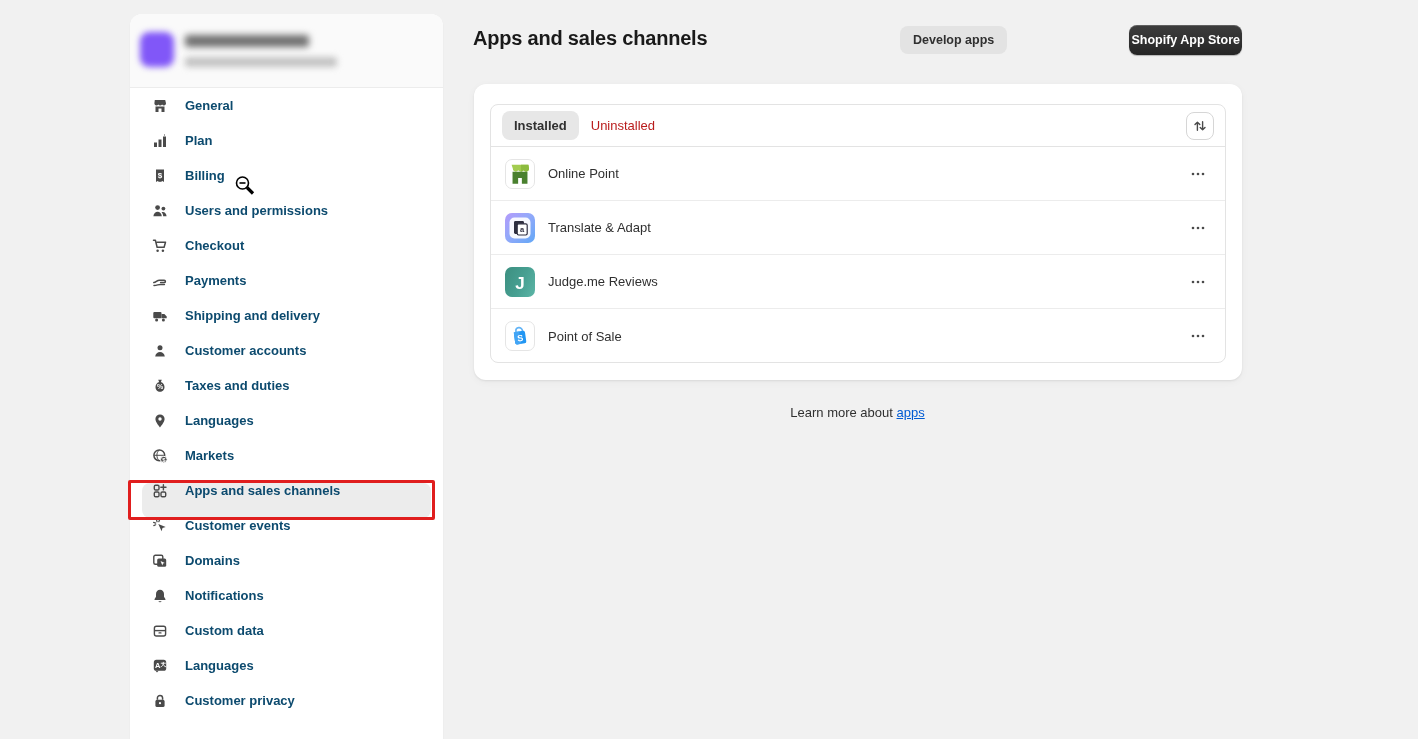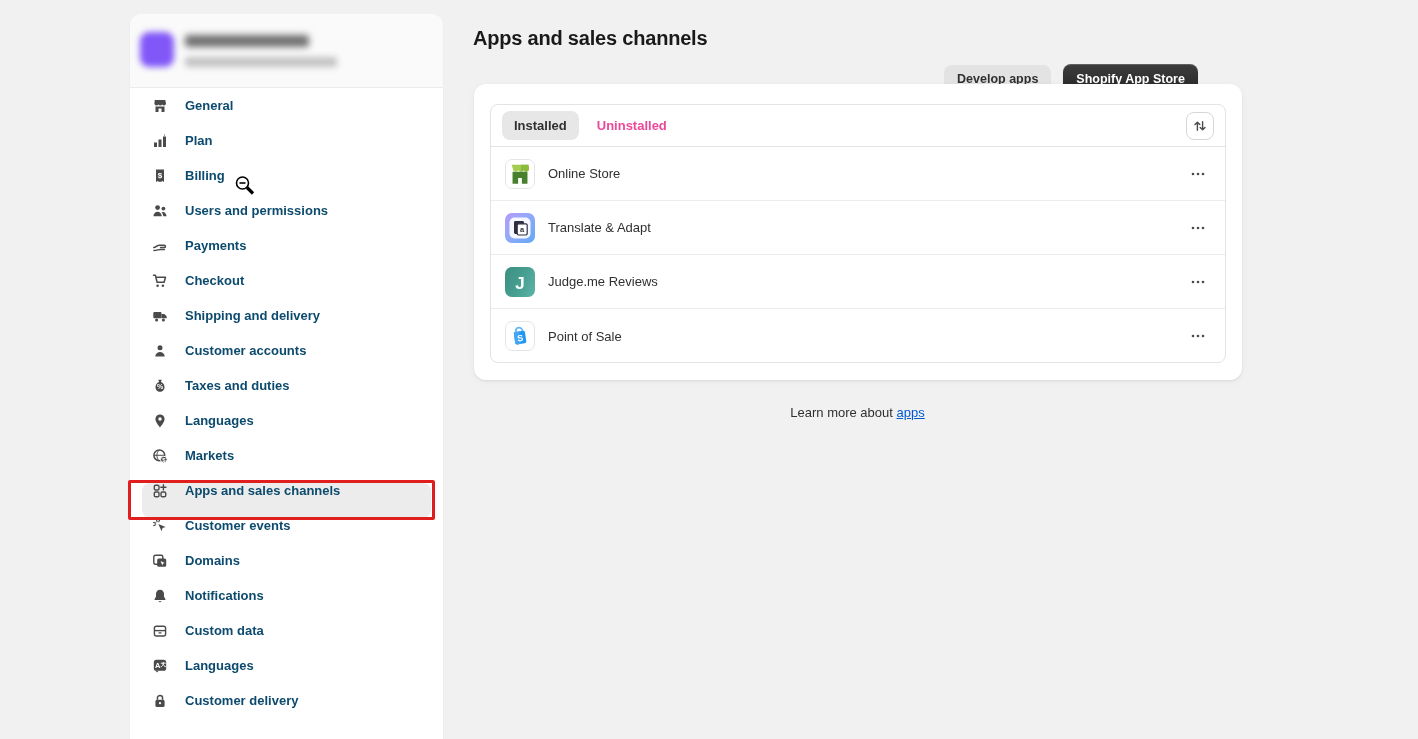--- a/index.html
+++ b/index.html
@@ -66,56 +66,56 @@
   }
 
   
   .page-title {
     position: absolute; left: 473px; top: 27px;
     font-size: 20px; font-weight: 700; color: #1a1a1a;
     letter-spacing: -.2px;
   }
   .header-buttons {
     position: absolute; top: 25px; left: 900px; right: 176px; height: 30px;
-    display: flex; justify-content: center; align-items: center; gap: 12px; margin-top: 39px;
+    display: flex; justify-content: space-between; align-items: center; gap: 12px;
   }
   .btn { border: none; border-radius: 8px; font-family: inherit;
     font-size: 12.5px; font-weight: 600; cursor: pointer; }
   .btn-secondary {
     height: 28px; padding: 0 13px;
     background: #e3e3e3; color: #303030;
   }
   .btn-primary-dark {
-    height: 30px; padding: 0 13px;
+    height: 30px; padding: 0 2px;
     color: #ffffff;
     background: linear-gradient(180deg, #3d3d3d 0%, #262626 100%);
     box-shadow: inset 0 1px 0 rgba(255,255,255,.18), 0 1px 1px rgba(0,0,0,.25);
   }
 
   
   .card {
     position: absolute; left: 474px; top: 84px;
     width: 768px; height: 296px;
     background: #ffffff; border-radius: 12px;
     box-shadow: 0 1px 2px rgba(0,0,0,.08), 0 2px 8px rgba(0,0,0,.04);
   }
   .list-box {
     position: absolute; left: 16px; right: 16px; top: 20px; bottom: 17px;
     border: 1px solid #e3e3e3; border-radius: 8px;
     display: flex; flex-direction: column; overflow: hidden;
   }
   .tab-bar {
     height: 42px; flex: 0 0 42px;
-    display: flex; align-items: center; gap: 6px;
+    display: flex; align-items: center; gap: 0;
     padding: 0 11px;
     border-bottom: 1px solid #e3e3e3;
   }
   .tab { font-size: 13px; padding: 7px 12px; border-radius: 8px; cursor: pointer; }
   .tab.active { background: #e7e7e7; font-weight: 600; color: #303030; }
-  .tab.inactive { color: #ec4899; font-weight: 700; }
+  .tab.inactive { color: #b91c1c; font-weight: 400; }
   .sort-button {
     margin-left: auto; width: 28px; height: 28px;
     background: #fff; border: 1px solid #d6d6d6; border-radius: 8px;
     display: flex; align-items: center; justify-content: center; cursor: pointer;
   }
   .app-row {
     height: 54px; flex: 0 0 54px;
     display: flex; align-items: center;
     padding: 0 12px 0 14px;
     border-bottom: 1px solid #ececec;
@@ -187,36 +187,36 @@
             <circle cx="11.4" cy="5.6" r="1.9"></circle>
             <path d="M10.9 9c2 .1 3.4 1.5 3.7 4.3h-3.4c-.1-1.8-.7-3.2-1.7-4.1.4-.2.9-.2 1.4-.2z"></path>
           </svg>
         </span>
       <span>Users and permissions</span>
     </div>
 
     <div class="nav-item">
       <span class="nav-icon">
           <svg viewBox="0 0 16 16">
-            <path d="M1.8 9.6c2.4-.2 3-2.4 5.8-2.4h4.6a1.2 1.2 0 010 2.4H8.6" fill="none" stroke="#4a4a4a" stroke-width="1.5" stroke-linecap="round"></path>
-            <path d="M2 12.6c3 0 4.2-1.2 6.2-1.2h4.2" fill="none" stroke="#4a4a4a" stroke-width="1.5" stroke-linecap="round"></path>
-          </svg>
-        </span>
-      <span>Payments</span>
-    </div>
-
-    <div class="nav-item">
-      <span class="nav-icon">
-          <svg viewBox="0 0 16 16">
             <path d="M1.5 2.2h1.9l1.7 7h7l1.4-5H5.2" fill="none" stroke="#4a4a4a" stroke-width="1.5" stroke-linejoin="round" stroke-linecap="round"></path>
             <circle cx="5.6" cy="12.7" r="1.25"></circle>
             <circle cx="10.9" cy="12.7" r="1.25"></circle>
           </svg>
         </span>
       <span>Checkout</span>
+    </div>
+
+    <div class="nav-item">
+      <span class="nav-icon">
+          <svg viewBox="0 0 16 16">
+            <path d="M1.8 9.6c2.4-.2 3-2.4 5.8-2.4h4.6a1.2 1.2 0 010 2.4H8.6" fill="none" stroke="#4a4a4a" stroke-width="1.5" stroke-linecap="round"></path>
+            <path d="M2 12.6c3 0 4.2-1.2 6.2-1.2h4.2" fill="none" stroke="#4a4a4a" stroke-width="1.5" stroke-linecap="round"></path>
+          </svg>
+        </span>
+      <span>Payments</span>
     </div>
 
     <div class="nav-item">
       <span class="nav-icon">
           <svg viewBox="0 0 16 16">
             <rect x="1.3" y="4" width="8.2" height="6.3" rx="1"></rect>
             <path d="M9.5 6h2.9l2.3 2.4v1.9h-5.2z"></path>
             <circle cx="4.6" cy="11.9" r="1.5"></circle>
             <circle cx="11.4" cy="11.9" r="1.5"></circle>
           </svg>
@@ -333,21 +333,21 @@
     </div>
 
     <div class="nav-item">
       <span class="nav-icon">
           <svg viewBox="0 0 16 16">
             <rect x="3.4" y="6.8" width="9.2" height="7.2" rx="1.6"></rect>
             <path d="M5.4 6.8V5a2.6 2.6 0 015.2 0v1.8" fill="none" stroke="#4a4a4a" stroke-width="1.5"></path>
             <circle cx="8" cy="10.2" r="1.1" fill="#fff"></circle>
           </svg>
         </span>
-      <span>Customer delivery</span>
+      <span>Customer privacy</span>
     </div>
 
   </div>
 
   <div class="annotation-box"></div>
 </div>
 
 <svg class="cursor-magnifier" viewBox="0 0 26 26">
   <circle cx="9.5" cy="9" r="6" fill="#fff" stroke="#000" stroke-width="1.6"></circle>
   <path d="M6.5 9h6" stroke="#000" stroke-width="1.6"></path>
@@ -376,21 +376,21 @@
     </div>
 
     <div class="app-row">
       <span class="app-icon framed">
         <svg width="30" height="30" viewBox="0 0 30 30">
           <path d="M6 5h18l.7 4.2c.1 1.9-1.4 3.3-3.1 3.3-1.1 0-2.1-.5-2.7-1.4-.6.9-1.6 1.4-2.9 1.4s-2.3-.5-2.9-1.4c-.6.9-1.6 1.4-2.7 1.4-1.7 0-3.2-1.4-3.1-3.3L6 5z" fill="#a3cc50"></path>
           <path d="M15 5h9l.7 4.2c.1 1.9-1.4 3.3-3.1 3.3-1.1 0-2.1-.5-2.7-1.4-.6.9-1.6 1.4-2.9 1.4V5z" fill="#8cbb3e"></path>
           <path d="M7 12.6h16V25.5H17v-6.3h-4v6.3H7z" fill="#49802e"></path>
         </svg>
       </span>
-      <span class="app-name">Online Store</span>
+      <span class="app-name">Online Point</span>
       <button class="row-menu">
         <svg width="16" height="16" viewBox="0 0 16 16" fill="#4a4a4a">
             <circle cx="3" cy="8" r="1.3"></circle>
             <circle cx="8" cy="8" r="1.3"></circle>
             <circle cx="13" cy="8" r="1.3"></circle>
           </svg>
       </button>
     </div>
 
     <div class="app-row">

